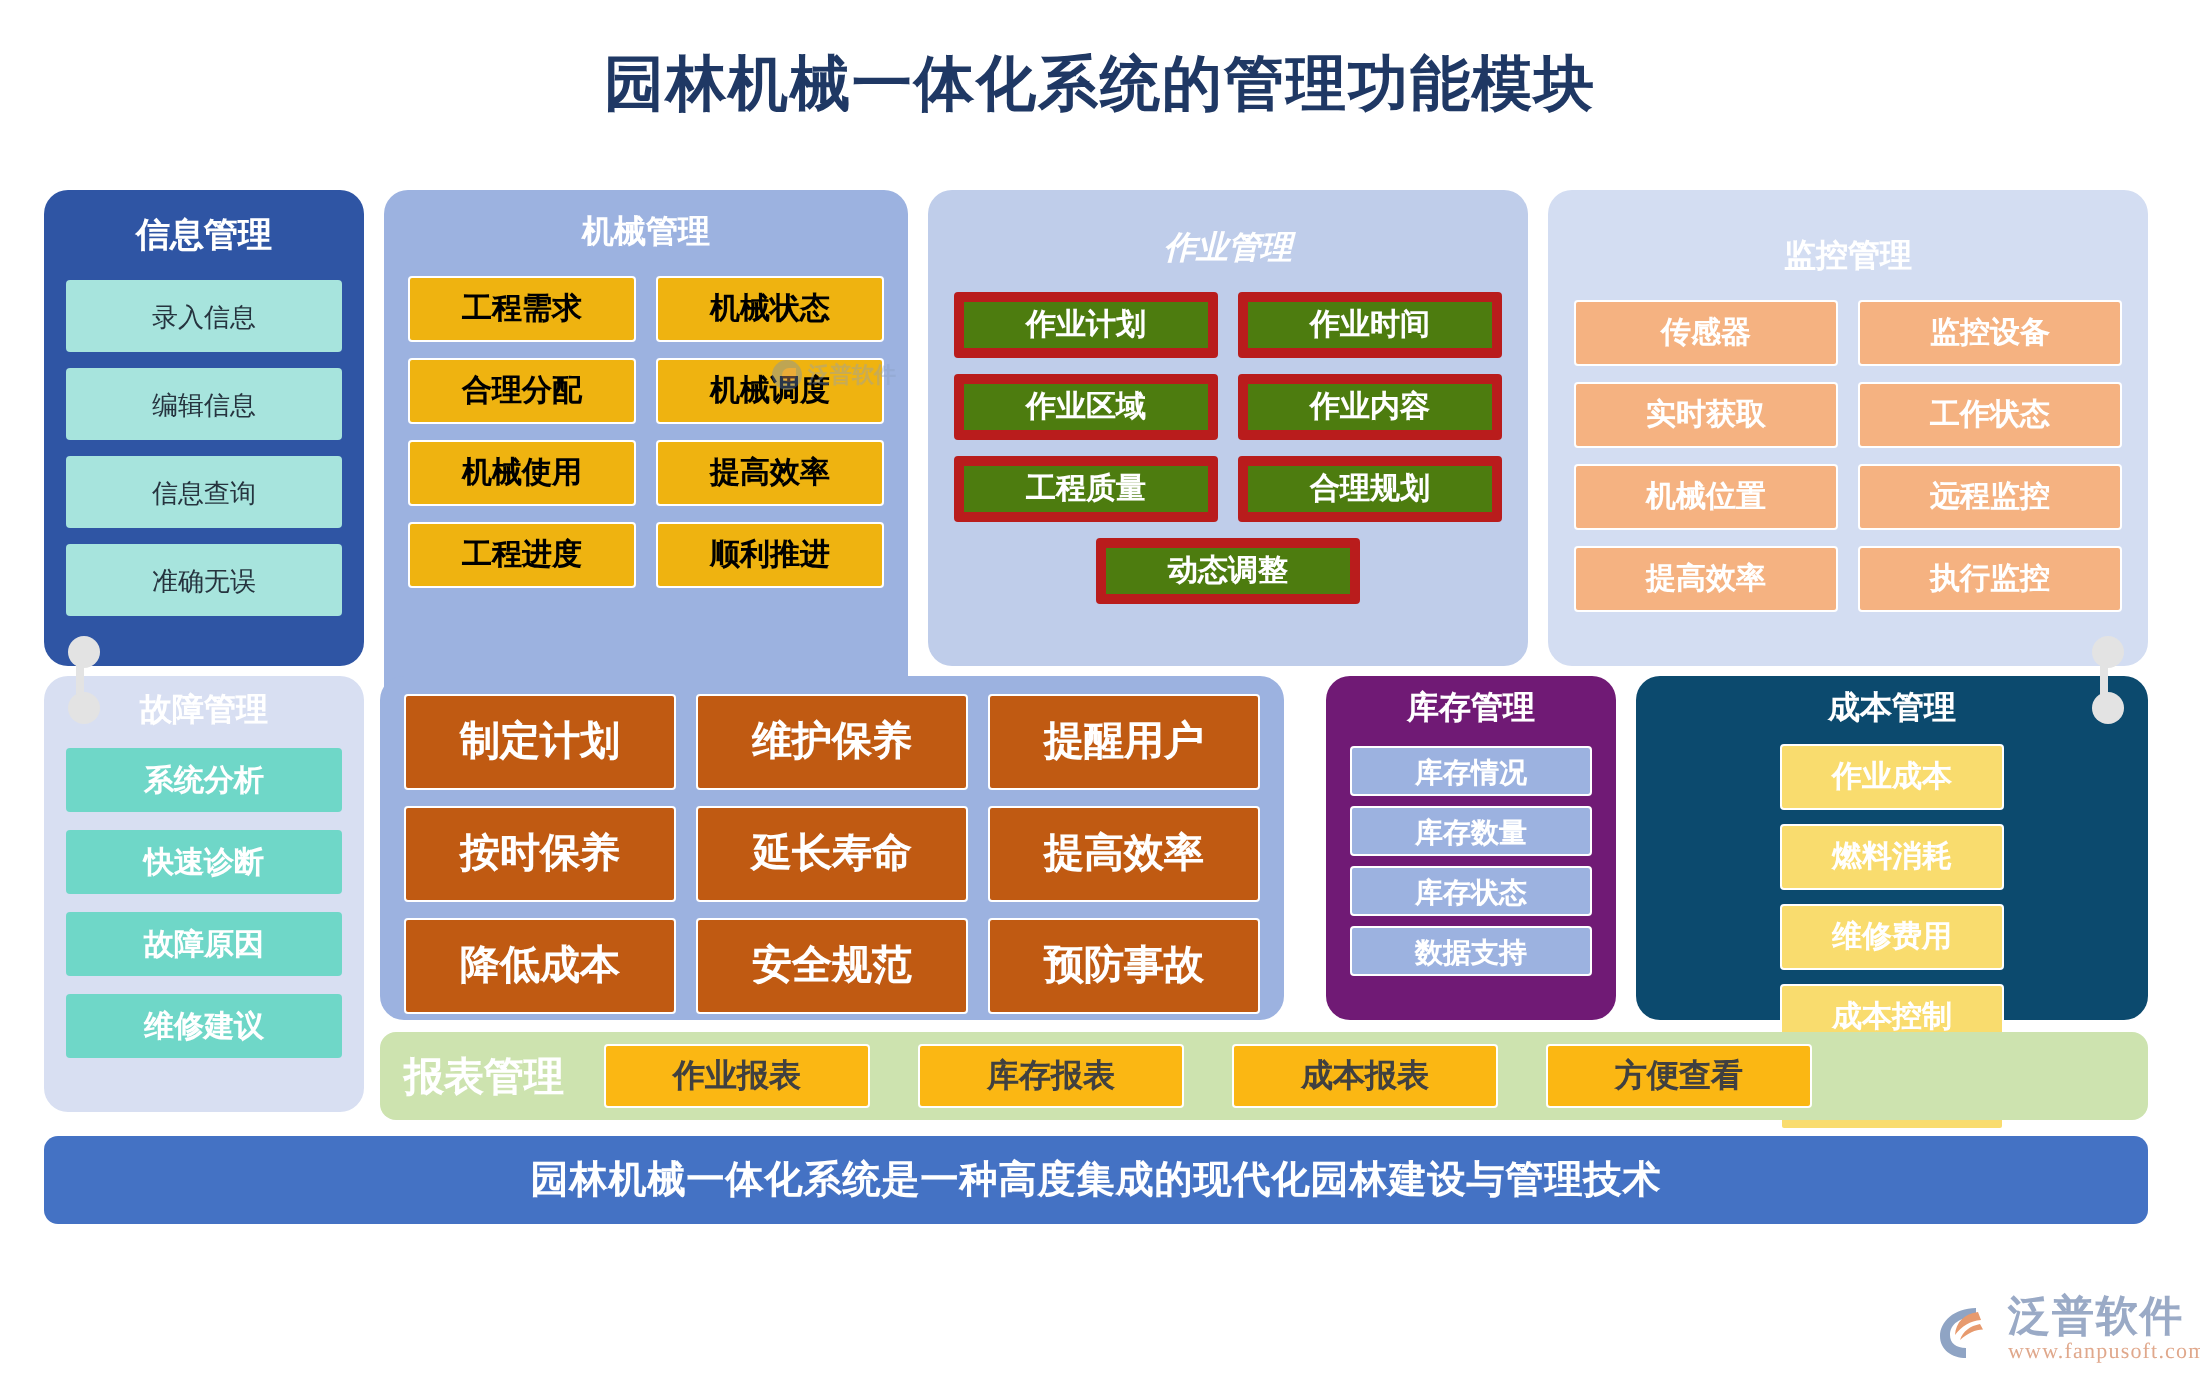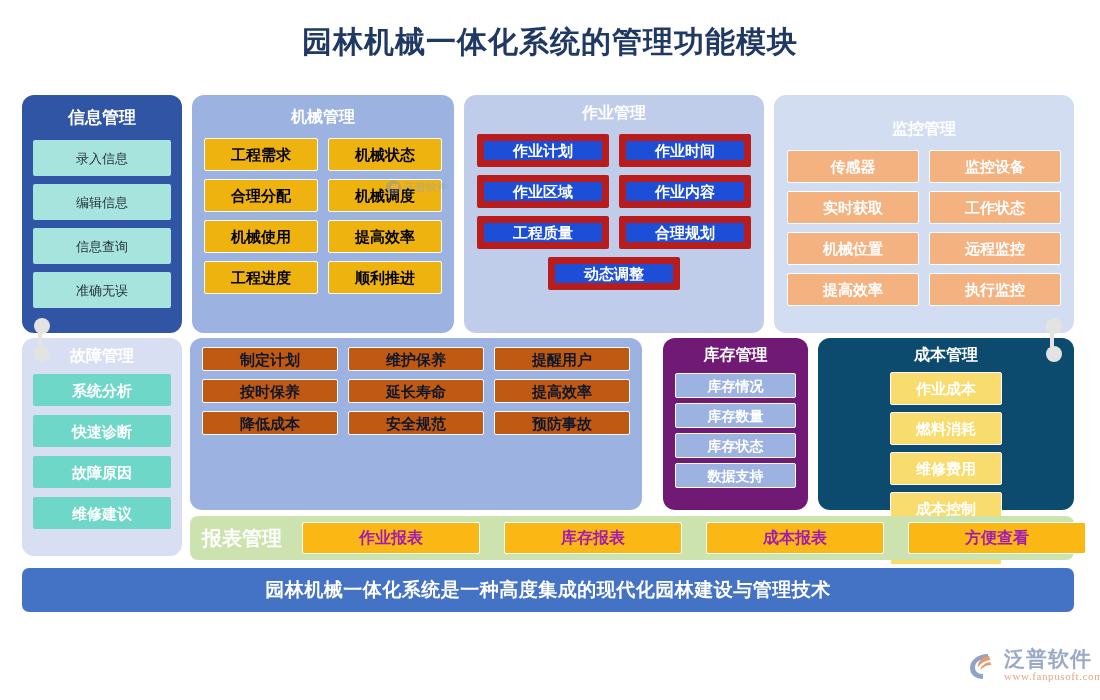--- a/index.html
+++ b/index.html
@@ -68,42 +68,42 @@
   }
   #card-info .card-title { margin-top: 14px; font-size: 17px; }
   #card-info .chips { flex-direction: column; gap: 8px; margin-top: 14px; padding: 0 11px; }
   #card-info .chip {
     height: 36px; width: 100%;
     background: #A7E4DD; color: #26343f; font-size: 13px;
   }
 
   
   #card-machine {
-    left: 192px; top: 95px; width: 262px; height: 238px;
+    left: 192px; top: 95px; width: 262px; height: 306px;
     background: #9CB2E0;
   }
   #card-machine .card-title { margin-top: 14px; }
   #card-machine .chips { gap: 8px 10px; margin-top: 13px; padding: 0 12px; }
   #card-machine .chip {
     width: 114px; height: 33px;
     background: #EFB310; color: #000000; font-weight: bold; font-size: 15px;
     border: 1px solid #ffffff;
   }
 
   
   #card-job {
     left: 464px; top: 95px; width: 300px; height: 238px;
     background: #BFCDEA;
   }
-  #card-job .card-title { margin-top: 10px; }
+  #card-job .card-title { margin-top: 22px; font-style: italic; }
   #card-job .chips { gap: 8px 10px; margin-top: 13px; padding: 0 13px; }
   #card-job .chip {
     width: 132px; height: 33px;
-    background: #1d4ed8; color: #ffffff; font-weight: bold; font-size: 15px;
-    border: 7px solid #b91c1c;
+    background: #4d7c0f; color: #ffffff; font-weight: bold; font-size: 15px;
+    border: 5px solid #b91c1c;
   }
 
   
   #card-monitor {
     left: 774px; top: 95px; width: 300px; height: 238px;
     background: #D3DDF2;
   }
   #card-monitor .card-title { margin-top: 26px; }
   #card-monitor .chips { gap: 8px 10px; margin-top: 13px; padding: 0 13px; }
   #card-monitor .chip {
@@ -125,22 +125,22 @@
   }
 
   
   #card-maint {
     left: 190px; top: 338px; width: 452px; height: 172px;
     background: #9CB2E0;
   }
   #card-maint .card-title { margin-top: 9px; }
   #card-maint .chips { gap: 8px 10px; margin-top: 9px; padding: 0 11px; }
   #card-maint .chip {
-    width: 136px; height: 24px;
-    background: #C05A12; color: #0f172a; font-weight: bold; font-size: 15px;
+    width: 136px; height: 48px;
+    background: #C05A12; color: #ffffff; font-weight: bold; font-size: 20px;
     border: 1px solid #ffffff;
   }
 
   
   #card-stock {
     left: 663px; top: 338px; width: 145px; height: 172px;
     background: #701a75;
   }
   #card-stock .card-title { margin-top: 9px; }
   #card-stock .chips { flex-direction: column; gap: 5px; margin-top: 10px; padding: 0 12px; }
@@ -172,22 +172,22 @@
     display: flex;
     align-items: center;
     padding-left: 12px;
   }
   #report-bar .rb-label {
     font-size: 20px; font-weight: bold; color: #ffffff;
     width: 100px; text-align: left; flex: none;
   }
   #report-bar .rb-items { display: flex; gap: 24px; }
   #report-bar .rb-chip {
-    width: 178px; height: 32px;
-    background: #FBB713; color: #a21caf; font-weight: bold; font-size: 16px;
+    width: 133px; height: 32px;
+    background: #FBB713; color: #404040; font-weight: bold; font-size: 16px;
     display: flex; align-items: center; justify-content: center;
     border: 1px solid #ffffff; border-radius: 2px;
   }
 
   
   #banner {
     position: absolute;
     left: 22px; top: 568px; width: 1052px; height: 44px;
     background: #4472C4;
     border-radius: 7px;

